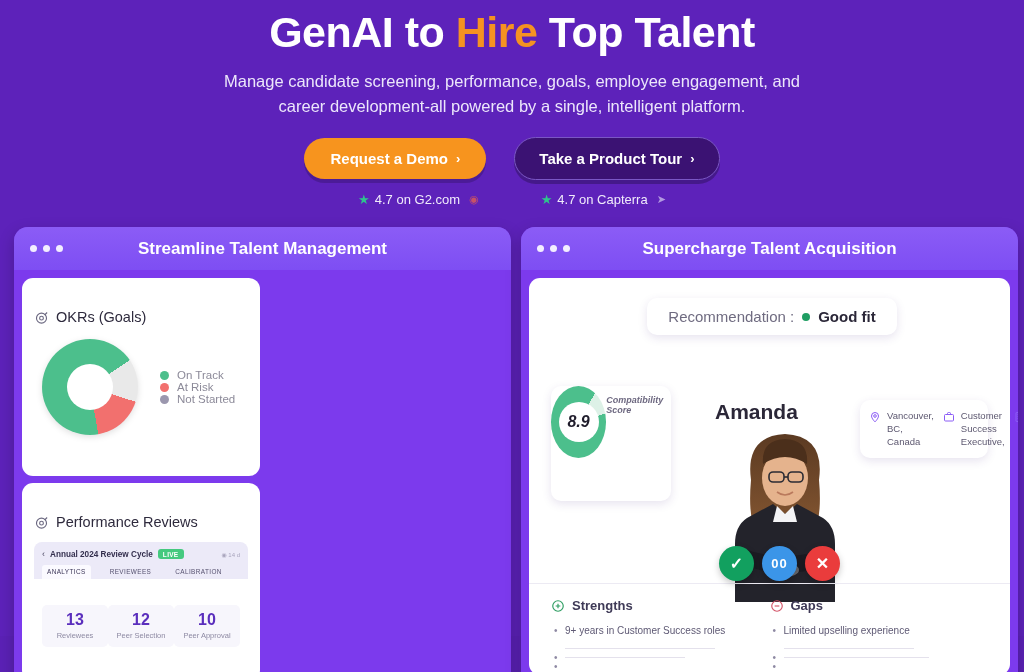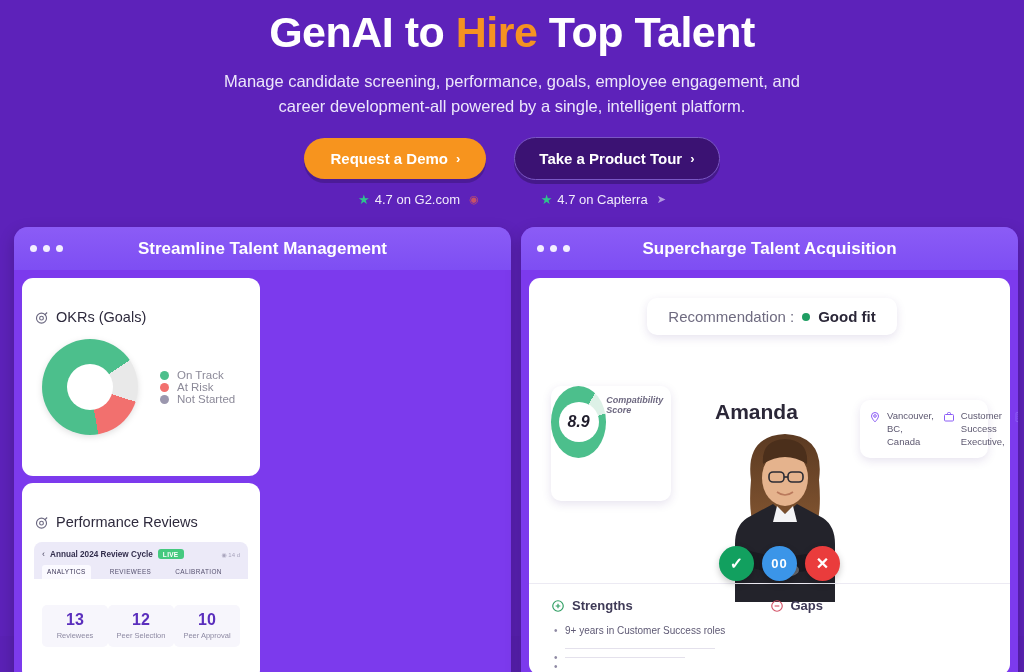--- a/index.html
+++ b/index.html
@@ -437,20 +437,29 @@
               </div>
             </div>
             <div class="sg">
               <div class="sg-head">
                 <svg class="sg-ic" viewBox="0 0 24 24" fill="none" stroke="#d4566a" stroke-width="2">
                   <circle cx="12" cy="12" r="9"></circle>
                     <path d="M8 12h8"></path>
                 </svg>
                 <span class="sg-t">Gaps</span>
               </div>
+              <div class="sg-list">
+                <div class="sg-li">Limited upselling experience</div>
+                <div class="sg-li">
+                    <i class="sg-bar" style="width:130px"></i>
+                  </div>
+                <div class="sg-li">
+                    <i class="sg-bar" style="width:145px"></i>
+                  </div>
+              </div>
             </div>
           </div>
 
         </div>
       </div>
     </div>
 
   </div>
 </div>
 

